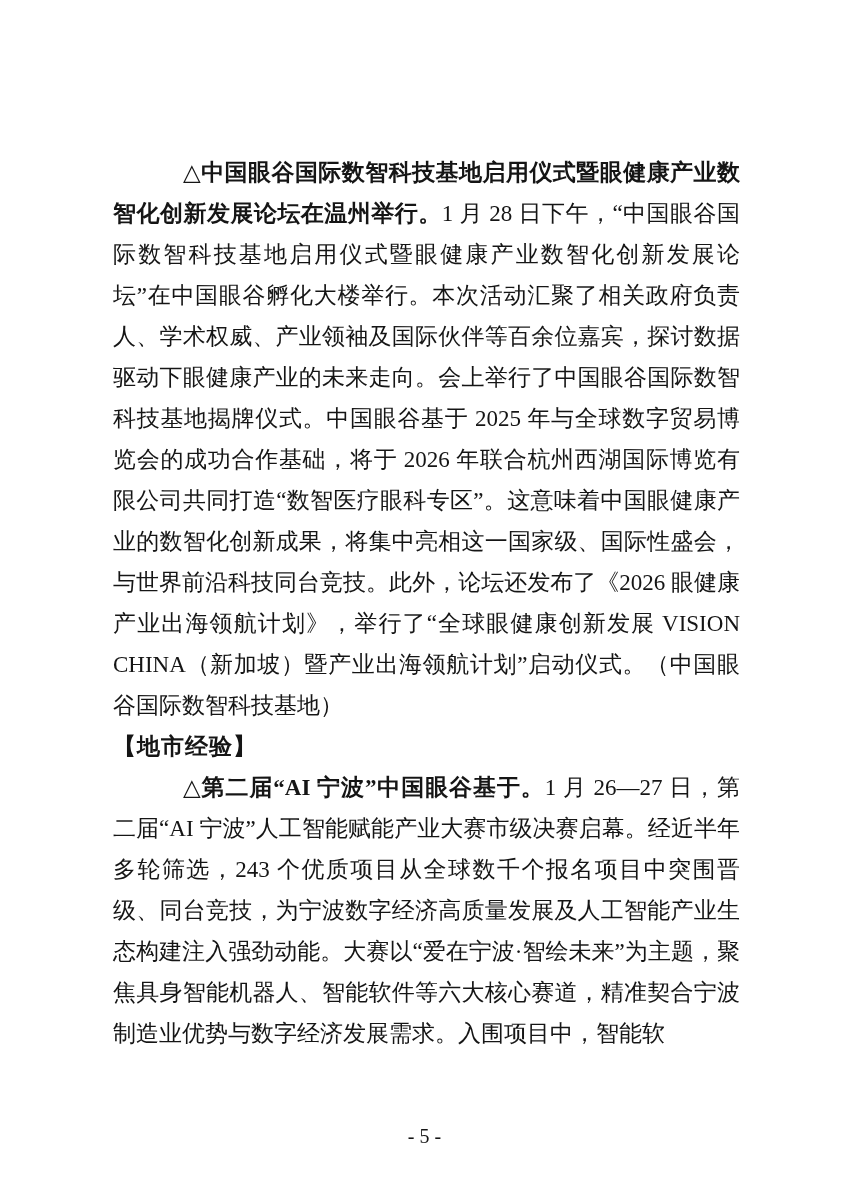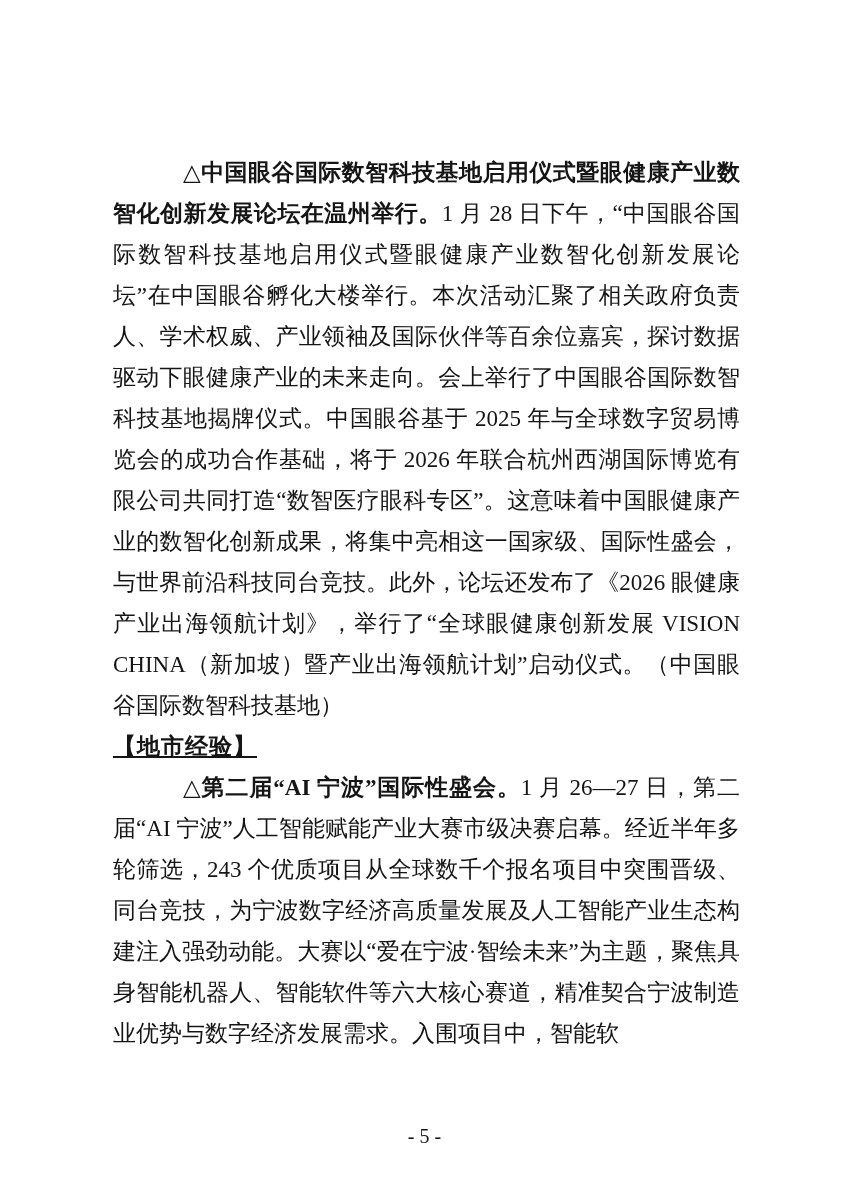--- a/index.html
+++ b/index.html
@@ -33,21 +33,20 @@
   }
   .lead {
     font-weight: bold;
     margin-left: 24px;
   }
   .section-header {
     font-family: "Liberation Sans", "DejaVu Sans", sans-serif;
     font-weight: bold;
     text-indent: 0 !important;
     letter-spacing: 1px;
-    text-decoration: underline;
   }
   .footer {
     position: absolute;
     left: 0;
     width: 849px;
     top: 1122px;
     text-align: center;
     font-size: 20px;
     line-height: 28px;
     color: #151515;
@@ -57,19 +56,19 @@
 <body>
 
 <div class="page">
 
   <div class="content">
 
     <p><span class="lead">△中国眼谷国际数智科技基地启用仪式暨眼健康产业数智化创新发展论坛在温州举行。</span><span>1 月 28 日下午，“中国眼谷国际数智科技基地启用仪式暨眼健康产业数智化创新发展论坛”在中国眼谷孵化大楼举行。本次活动汇聚了相关政府负责人、学术权威、产业领袖及国际伙伴等百余位嘉宾，探讨数据驱动下眼健康产业的未来走向。会上举行了中国眼谷国际数智科技基地揭牌仪式。中国眼谷基于 2025 年与全球数字贸易博览会的成功合作基础，将于 2026 年联合杭州西湖国际博览有限公司共同打造“数智医疗眼科专区”。这意味着中国眼健康产业的数智化创新成果，将集中亮相这一国家级、国际性盛会，与世界前沿科技同台竞技。此外，论坛还发布了《2026 眼健康产业出海领航计划》，举行了“全球眼健康创新发展 VISION CHINA（新加坡）暨产业出海领航计划”启动仪式。（中国眼谷国际数智科技基地）</span></p>
 
     <p class="section-header">【地市经验】</p>
 
-    <p><span class="lead">△第二届“AI 宁波”国际性盛会。</span><span>1 月 26—27 日，第二届“AI 宁波”人工智能赋能产业大赛市级决赛启幕。经近半年多轮筛选，243 个优质项目从全球数千个报名项目中突围晋级、同台竞技，为宁波数字经济高质量发展及人工智能产业生态构建注入强劲动能。大赛以“爱在宁波·智绘未来”为主题，聚焦具身智能机器人、智能软件等六大核心赛道，精准契合宁波制造业优势与数字经济发展需求。入围项目中，智能软</span></p>
+    <p><span class="lead">△第二届“AI 宁波”中国眼谷基于。</span><span>1 月 26—27 日，第二届“AI 宁波”人工智能赋能产业大赛市级决赛启幕。经近半年多轮筛选，243 个优质项目从全球数千个报名项目中突围晋级、同台竞技，为宁波数字经济高质量发展及人工智能产业生态构建注入强劲动能。大赛以“爱在宁波·智绘未来”为主题，聚焦具身智能机器人、智能软件等六大核心赛道，精准契合宁波制造业优势与数字经济发展需求。入围项目中，智能软</span></p>
 
   </div>
 
   <div class="footer">- 5 -</div>
 
 </div>
 
 </body></html>

